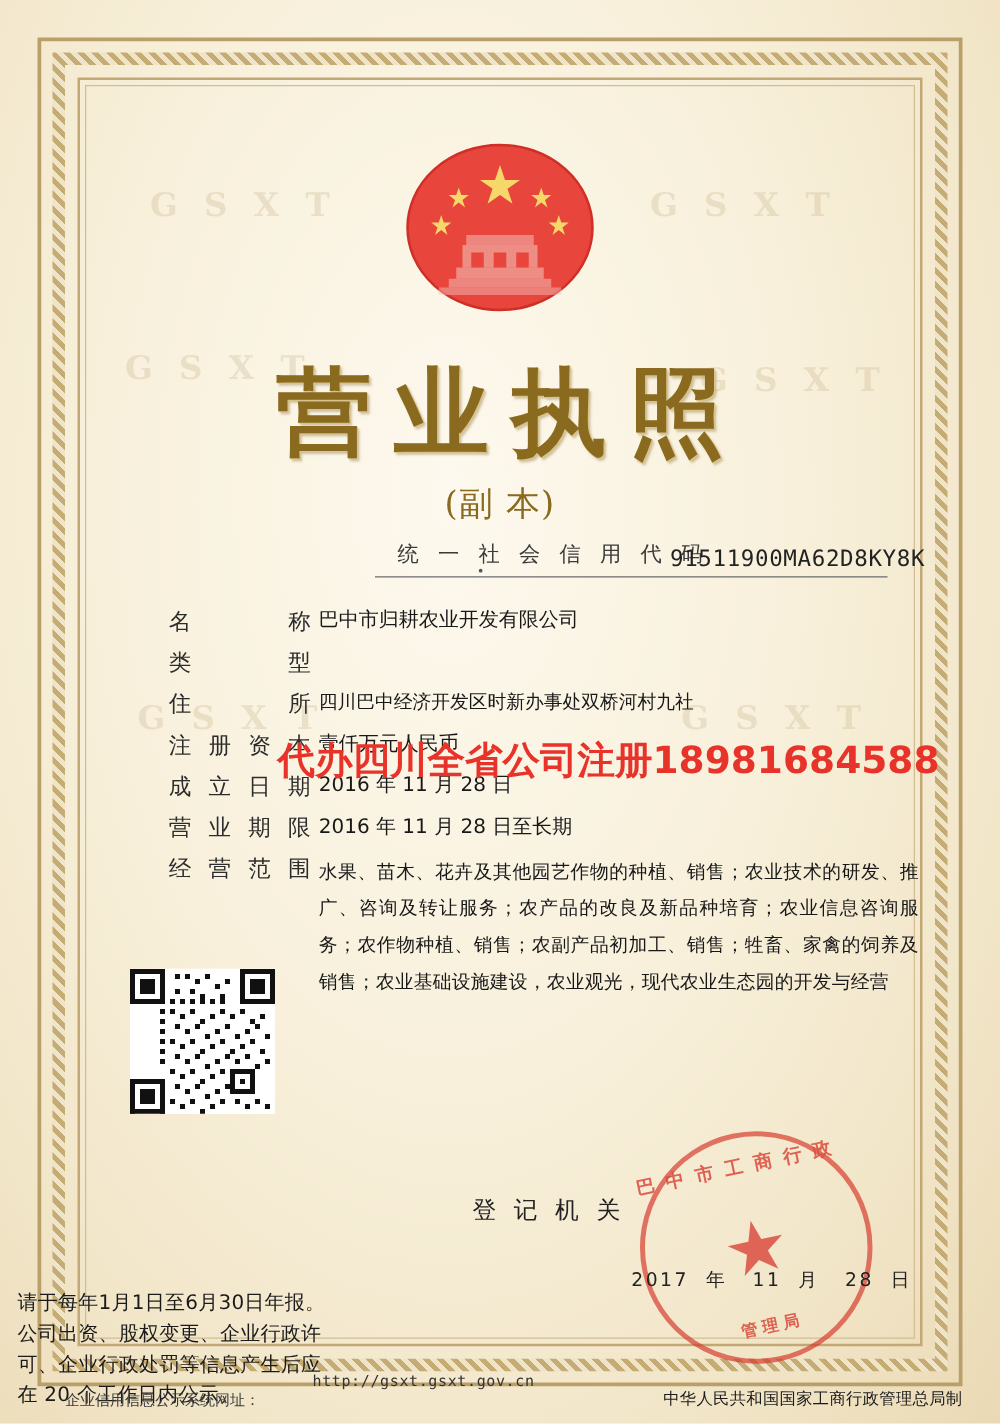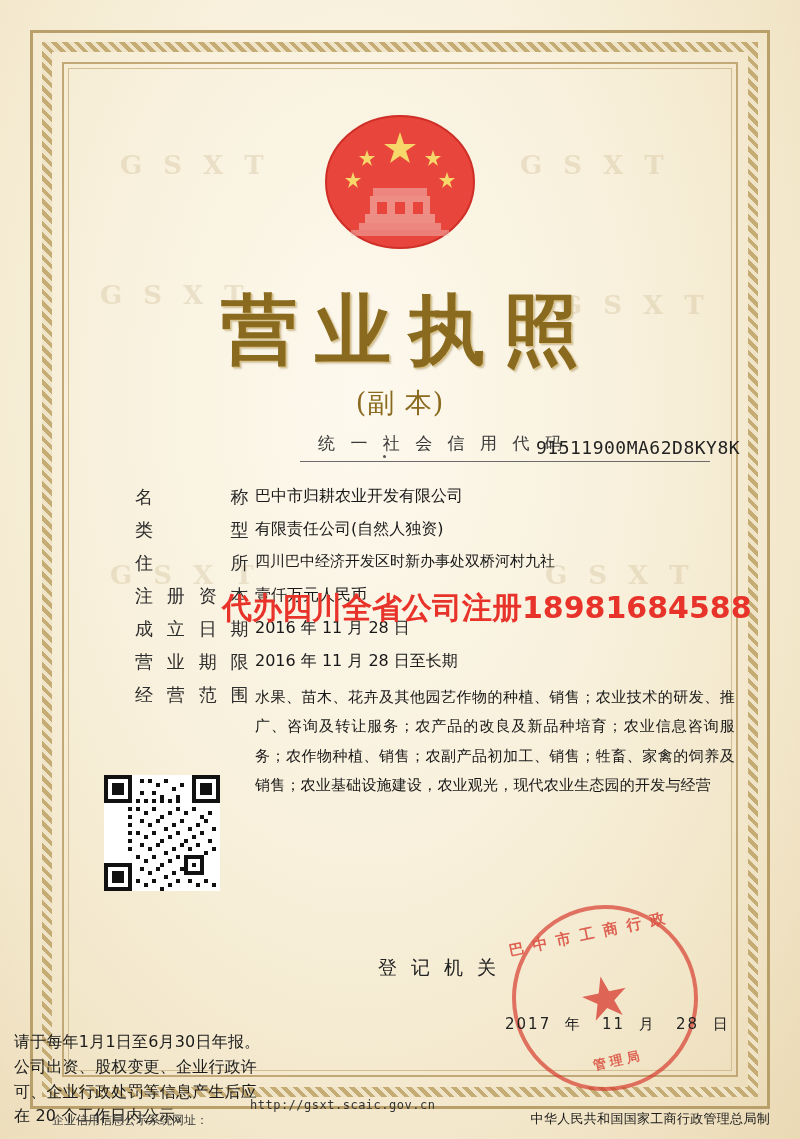--- a/index.html
+++ b/index.html
@@ -349,21 +349,20 @@
           <span>称</span>
         </div>
       <div class="val">巴中市归耕农业开发有限公司</div>
     </div>
 
     <div class="row">
       <div class="lbl">
           <span>类</span>
           <span>型</span>
         </div>
-      <div class="val">有限责任公司(自然人独资)</div>
     </div>
 
     <div class="row">
       <div class="lbl">
           <span>住</span>
           <span>所</span>
         </div>
       <div class="val small">四川巴中经济开发区时新办事处双桥河村九社</div>
     </div>
 
@@ -544,16 +543,16 @@
     <span>2017</span>
     &nbsp;<span>年</span>
     &nbsp;&nbsp;<span>11</span>
     &nbsp;<span>月</span>
     &nbsp;&nbsp;<span>28</span>
     &nbsp;<span>日</span>
   </div>
 
   <div class="footer-left">请于每年1月1日至6月30日年报。公司出资、股权变更、企业行政许可、企业行政处罚等信息产生后应在 20 个工作日内公示。</div>
   <div class="footer-sys">企业信用信息公示系统网址：</div>
-  <div class="footer-url">http://gsxt.scaic.gov.cn</div>
+  <div class="footer-url">http://gsxt.gsxt.gov.cn</div>
   <div class="footer-right">中华人民共和国国家工商行政管理总局制</div>
 
 </div>
 
 </body></html>

